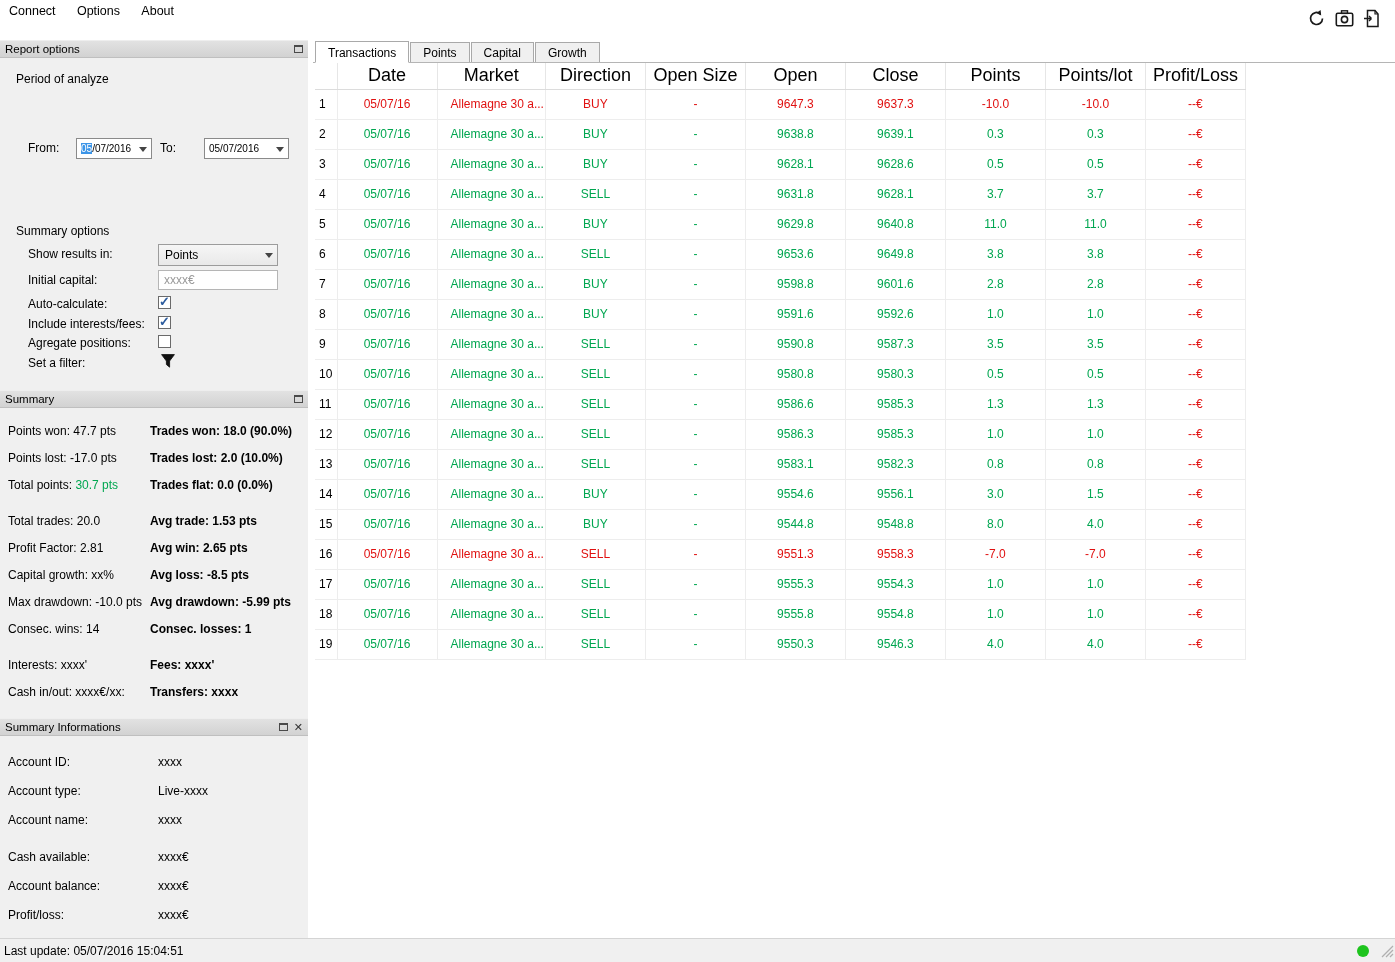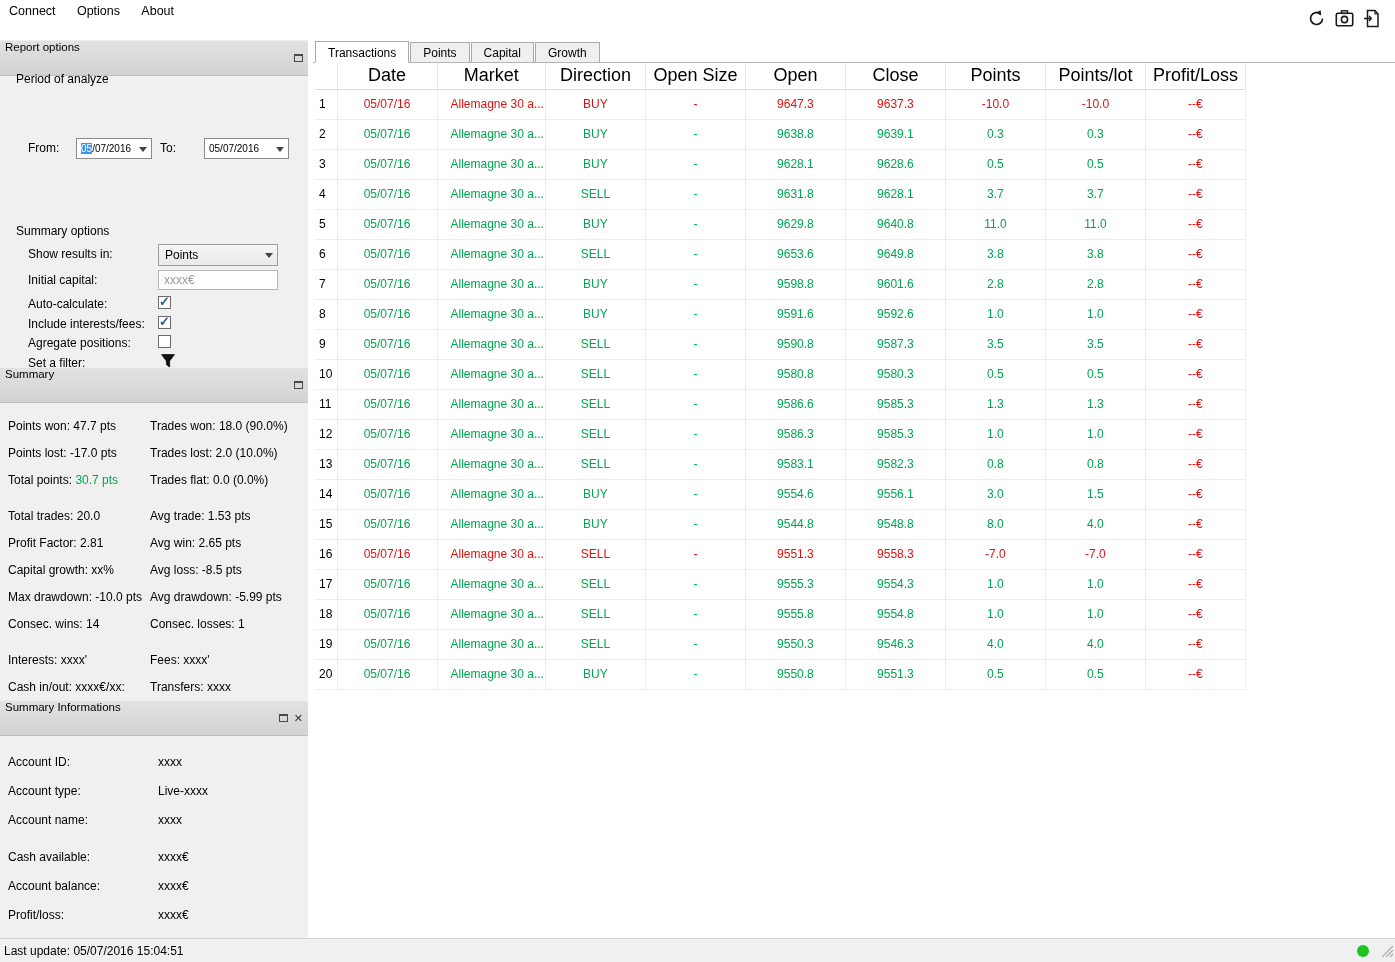--- a/index.html
+++ b/index.html
@@ -14,23 +14,23 @@
   
   .menubar { position:absolute; top:0; left:0; right:0; height:40px; background:#fff; }
   .menu-item { display:inline-block; padding:4px 9px; font-size:12.5px; cursor:default; }
   .menubar-icons { position:absolute; top:8px; right:12px; display:flex; gap:7px; }
   .tool-icon { width:21px; height:21px; display:flex; align-items:center; justify-content:center; }
 
   
   .left-panel { position:absolute; top:40px; left:0; width:308px; bottom:24px;
                 background:#f0f0f0; display:flex; flex-direction:column; }
   .panel-section { position:relative; }
-  .panel-header { height:36px; background:linear-gradient(#e2e2e2,#d2d2d2);
+  .panel-header { height:18px; background:linear-gradient(#e2e2e2,#d2d2d2);
                   border-top:1px solid #eee; border-bottom:1px solid #bfbfbf;
-                  display:flex; padding:0 5px; font-size:11.5px; }
+                  display:flex; align-items:center; padding:0 5px; font-size:11.5px; }
   .hdr-icons { margin-left:auto; display:flex; gap:6px; align-items:center; }
   .float-icon { width:9px; height:8px; border:1px solid #4a4a4a; border-top-width:2px; display:inline-block; }
   .close-icon { font-size:11px; line-height:1; color:#333; }
 
   .sec-report { height:356px; }
   .sec-summary { height:333px; }
   .sec-account { flex:1; }
 
   .ro-row { position:absolute; left:0; right:0; height:22px; }
   .ro-label { position:absolute; left:28px; top:3px; white-space:nowrap; }
@@ -52,21 +52,21 @@
               background:#fff; border:1px solid #6a6a6a; }
   .checkbox .check { display:none; font-size:13px; line-height:11px; margin:-1px 0 0 0; color:#2d5c9e; font-weight:bold; }
   .checkbox.checked .check { display:block; }
   .filter-btn { position:absolute; left:160px; top:0; width:18px; height:18px; }
 
   
   .stats { margin-top:10px; }
   .stat-group { margin-bottom:9px; }
   .stat-row { height:27px; line-height:27px; display:flex; }
   .stat-left { padding-left:8px; width:150px; white-space:nowrap; }
-  .stat-right { white-space:nowrap; }
+  .stat-right { white-space:nowrap;font-weight:bold; }
   .stat-green { color:var(--win); }
 
   
   .acct { margin-top:12px; }
   .acct-group { margin-bottom:8px; }
   .acct-row { height:29px; line-height:29px; position:relative; }
   .acct-label { padding-left:8px; }
   .acct-value { position:absolute; left:158px; top:0; }
 
   
@@ -539,32 +539,20 @@
             <td class="win">05/07/16</td>
             <td class="win left">Allemagne 30 a...</td>
             <td class="win">SELL</td>
             <td class="win">-</td>
             <td class="win">9550.3</td>
             <td class="win">9546.3</td>
             <td class="win">4.0</td>
             <td class="win">4.0</td>
             <td class="pl">--€</td>
           </tr>
-          <tr>
-            <td class="rownum">20</td>
-            <td class="win">05/07/16</td>
-            <td class="win left">Allemagne 30 a...</td>
-            <td class="win">BUY</td>
-            <td class="win">-</td>
-            <td class="win">9550.8</td>
-            <td class="win">9551.3</td>
-            <td class="win">0.5</td>
-            <td class="win">0.5</td>
-            <td class="pl">--€</td>
-          </tr>
         </tbody>
     </table>
   </div>
 </div>
 
 <div class="statusbar">
   <span class="status-text">Last update: 05/07/2016 15:04:51</span>
   <span class="status-dot"></span>
   <span class="resize-grip">
     <svg width="13" height="13" viewBox="0 0 13 13">

